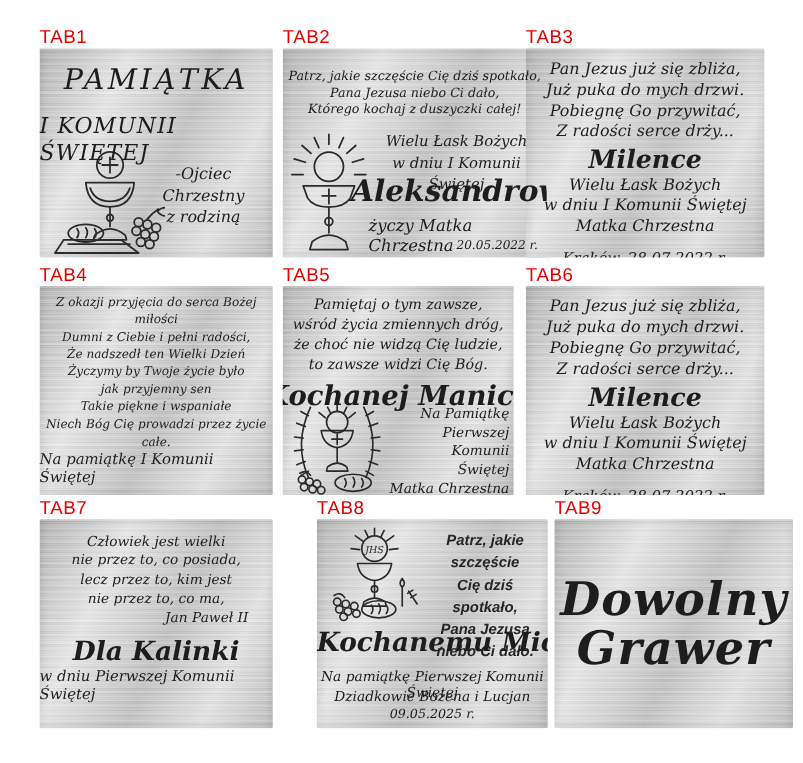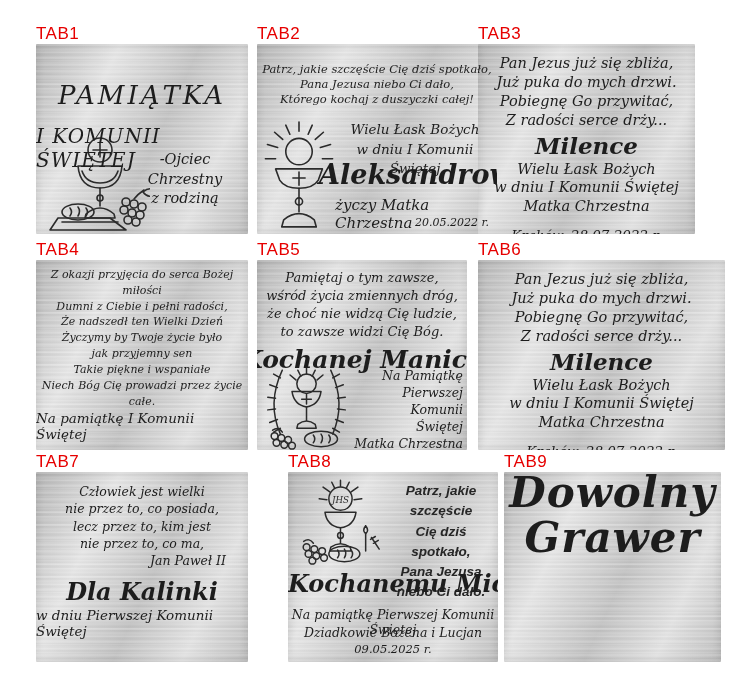--- a/index.html
+++ b/index.html
@@ -32,21 +32,21 @@
     mix-blend-mode:overlay;
   }
   
   .eng{font-family:"DejaVu Serif", serif;font-style:italic;}
   .center{text-align:center;}
   .stack{position:relative;z-index:2;display:flex;flex-direction:column;align-items:center;}
   svg.icon{position:absolute;z-index:1;}
   svg.icon *{vector-effect:non-scaling-stroke;}
 
   
-  .t1-title{font-size:26px;letter-spacing:3px;margin-top:36px;}
+  .t1-title{font-size:26px;letter-spacing:3px;margin-top:14px;}
   .t1-sub{font-size:20px;letter-spacing:1px;margin-top:14px;}
   .t1-sign{position:absolute;right:4px;top:106px;width:118px;text-align:center;
     font-size:14.5px;line-height:1.35;z-index:2;}
 
   
   .t2-quote{margin-top:18px;font-size:11.5px;line-height:1.32;}
   .t2-wish{position:absolute;left:78px;right:2px;top:76px;text-align:center;
     font-size:13.5px;line-height:1.45;z-index:2;}
   .t2-name{position:absolute;left:62px;right:0;top:115px;text-align:center;
     font-size:27px;font-weight:bold;z-index:2;}
@@ -81,21 +81,21 @@
   .t8-quote{position:absolute;left:98px;right:2px;top:9px;text-align:center;z-index:2;
     font-family:"Liberation Sans", sans-serif;font-style:italic;
     font-size:13.5px;line-height:1.5;font-weight:bold;color:#262626;}
   .t8-name{position:absolute;left:0;right:0;top:97px;text-align:center;
     font-size:24px;font-weight:bold;z-index:2;white-space:nowrap;}
   .t8-occ{position:absolute;left:0;right:0;top:135px;text-align:center;font-size:12.5px;z-index:2;}
   .t8-from{position:absolute;left:0;right:0;top:153px;text-align:center;font-size:12.5px;z-index:2;}
   .t8-date{position:absolute;left:0;right:0;bottom:6px;text-align:center;font-size:11.5px;z-index:2;}
 
   
-  .t9-wrap{height:100%;gap:3px;}
+  .t9-wrap{height:100%;justify-content:center;gap:3px;}
   .t9-line{font-size:42px;font-weight:bold;letter-spacing:1px;line-height:1;}
 </style>
 </head>
 <body>
 
 <div class="cell" style="left:36px;top:24px;width:212px;">
   <div class="tab-label">TAB1</div>
   <div class="plate">
     <div class="stack">
       <div class="eng t1-title">PAMIĄTKA</div>
@@ -235,21 +235,21 @@
       <circle cx="16" cy="83" r="3.5"></circle>
         <circle cx="24" cy="85" r="3.5"></circle>
         <circle cx="32" cy="86" r="3.5"></circle>
       <path d="M12 70 q6 -4 10 2"></path>
       <ellipse cx="62" cy="79" rx="17" ry="8"></ellipse>
       <path d="M54 75 q3 4 0 8 M62 74 q3 4 0 9 M70 75 q3 4 0 8"></path>
     </svg>
   </div>
 </div>
 
-<div class="cell" style="left:478px;top:240px;width:247px;">
+<div class="cell" style="left:478px;top:240px;width:217px;">
   <div class="tab-label">TAB6</div>
   <div class="plate">
     <div class="stack">
       <div class="eng t3-quote center">
         <div>Pan Jezus już się zbliża,</div>
         <div>Już puka do mych drzwi.</div>
         <div>Pobiegnę Go przywitać,</div>
         <div>Z radości serce drży...</div>
       </div>
       <div class="eng t3-name">Milence</div>

